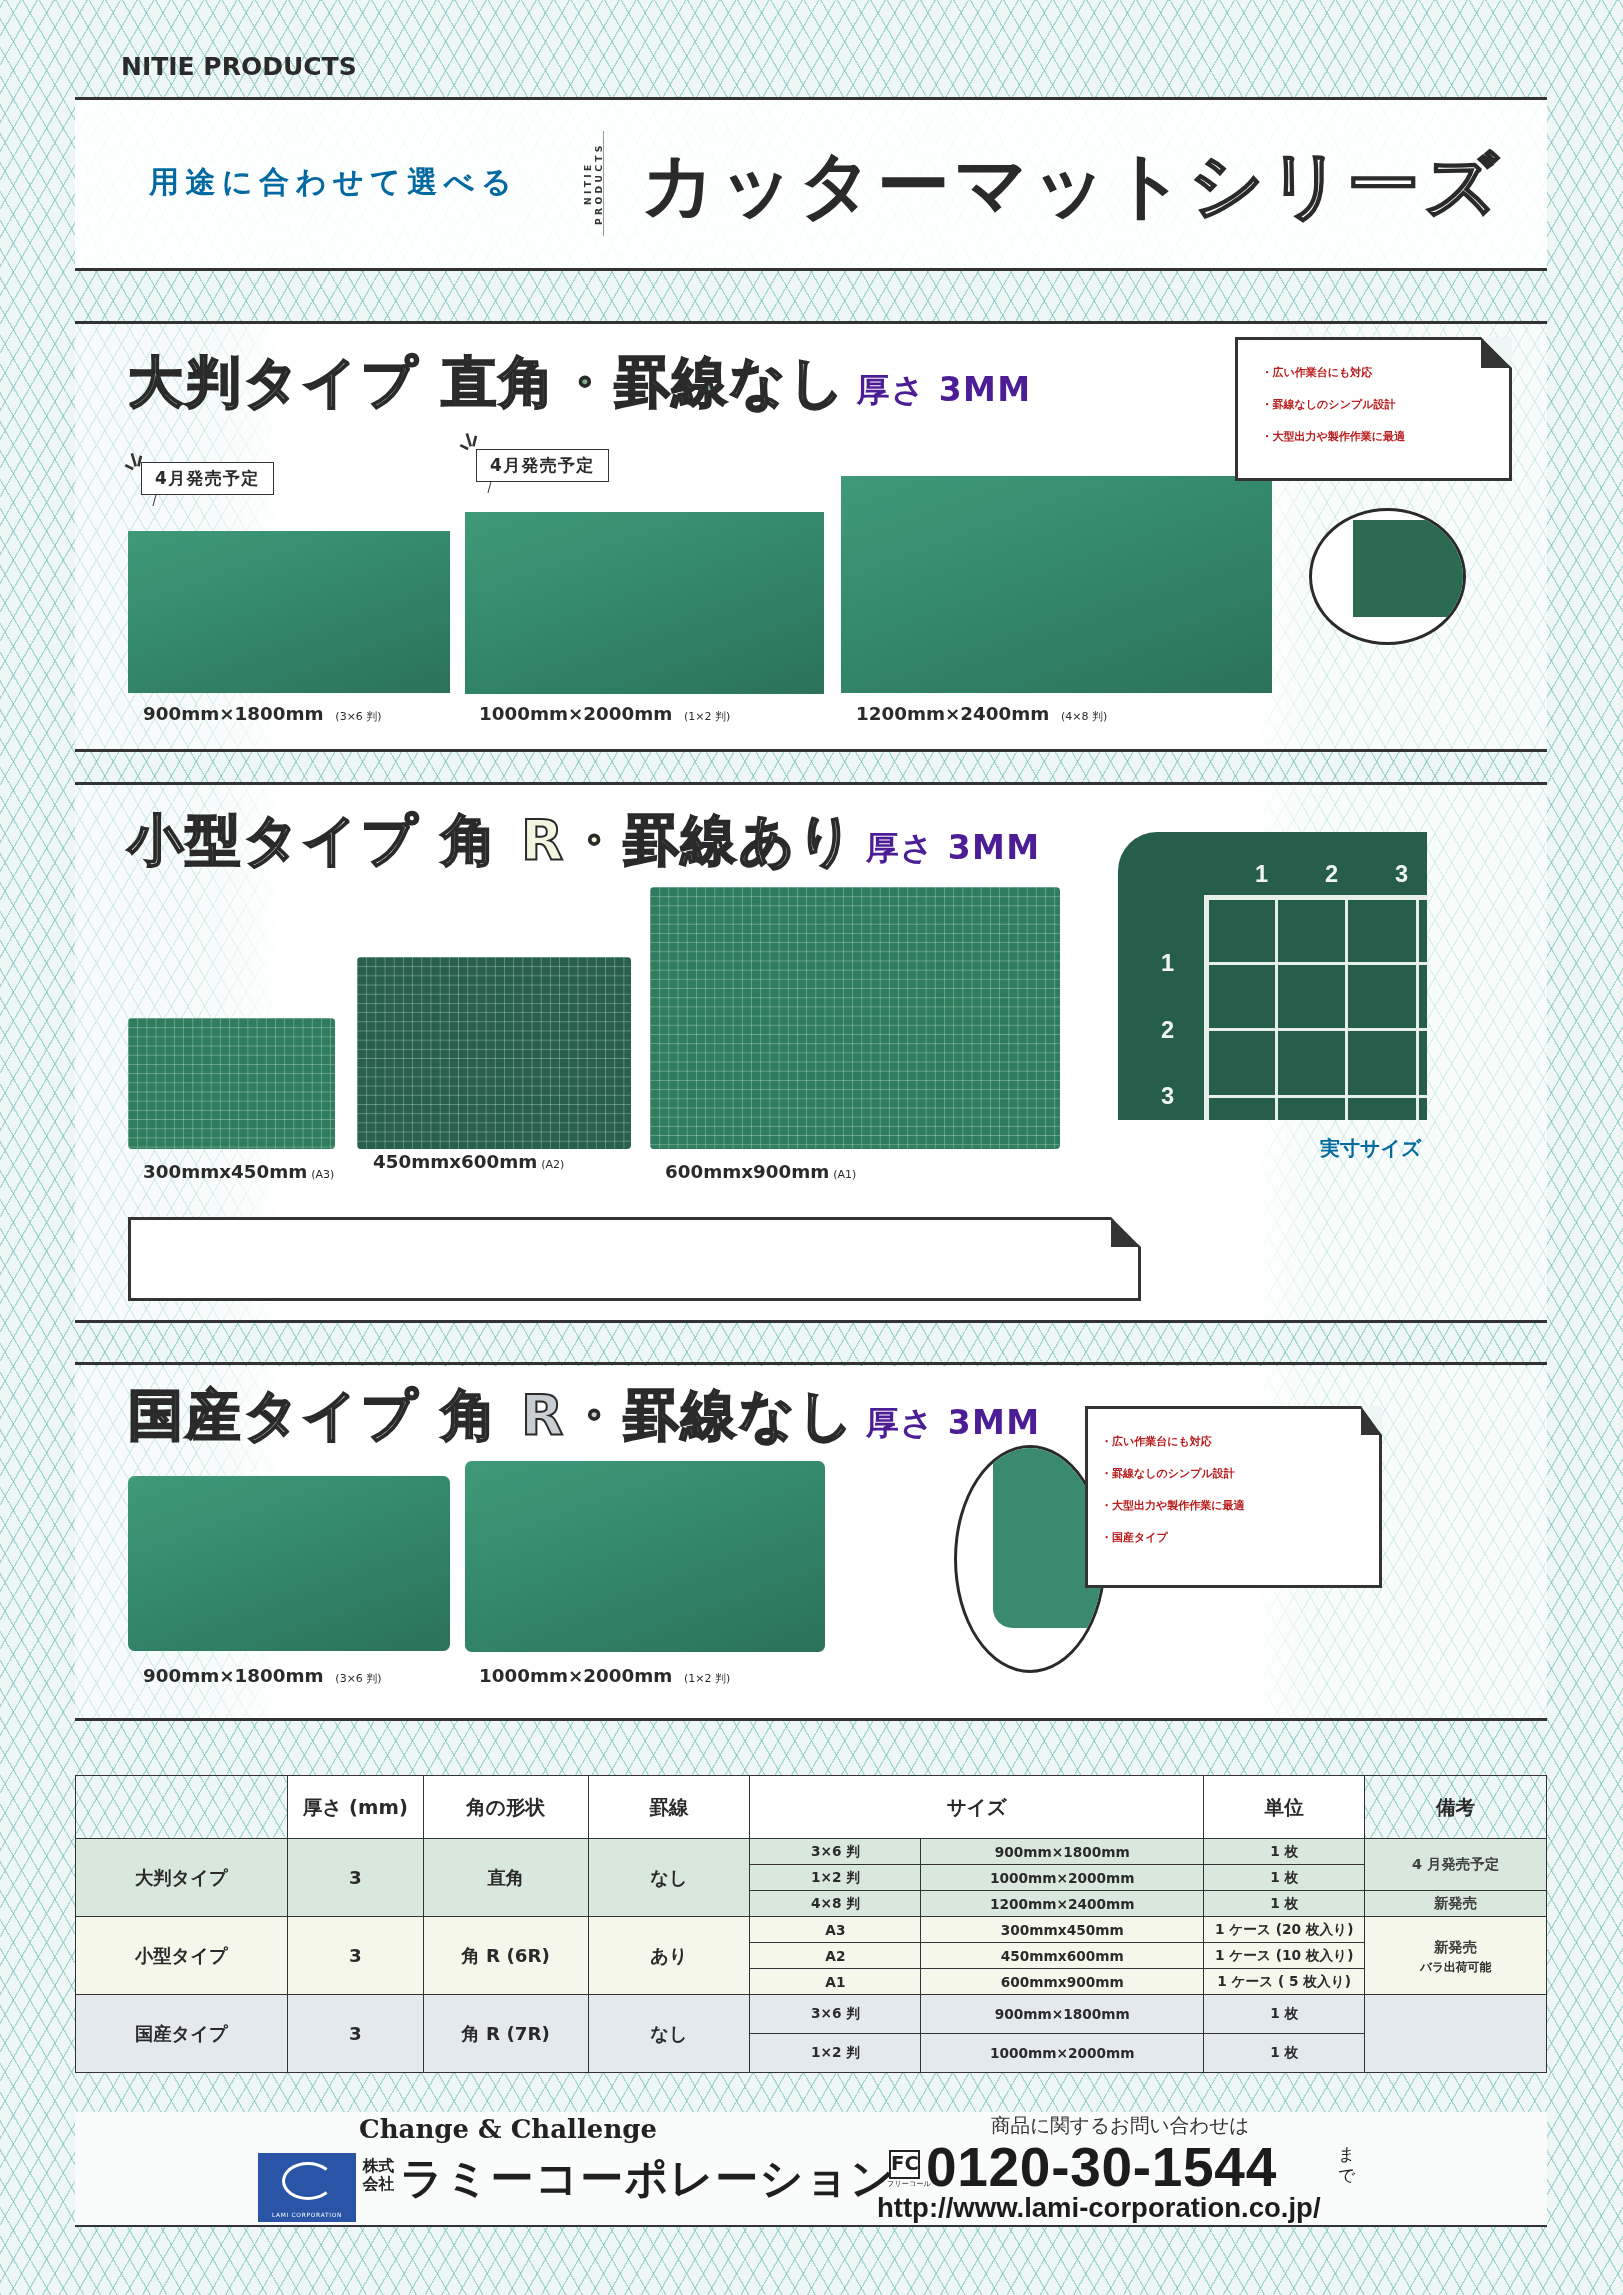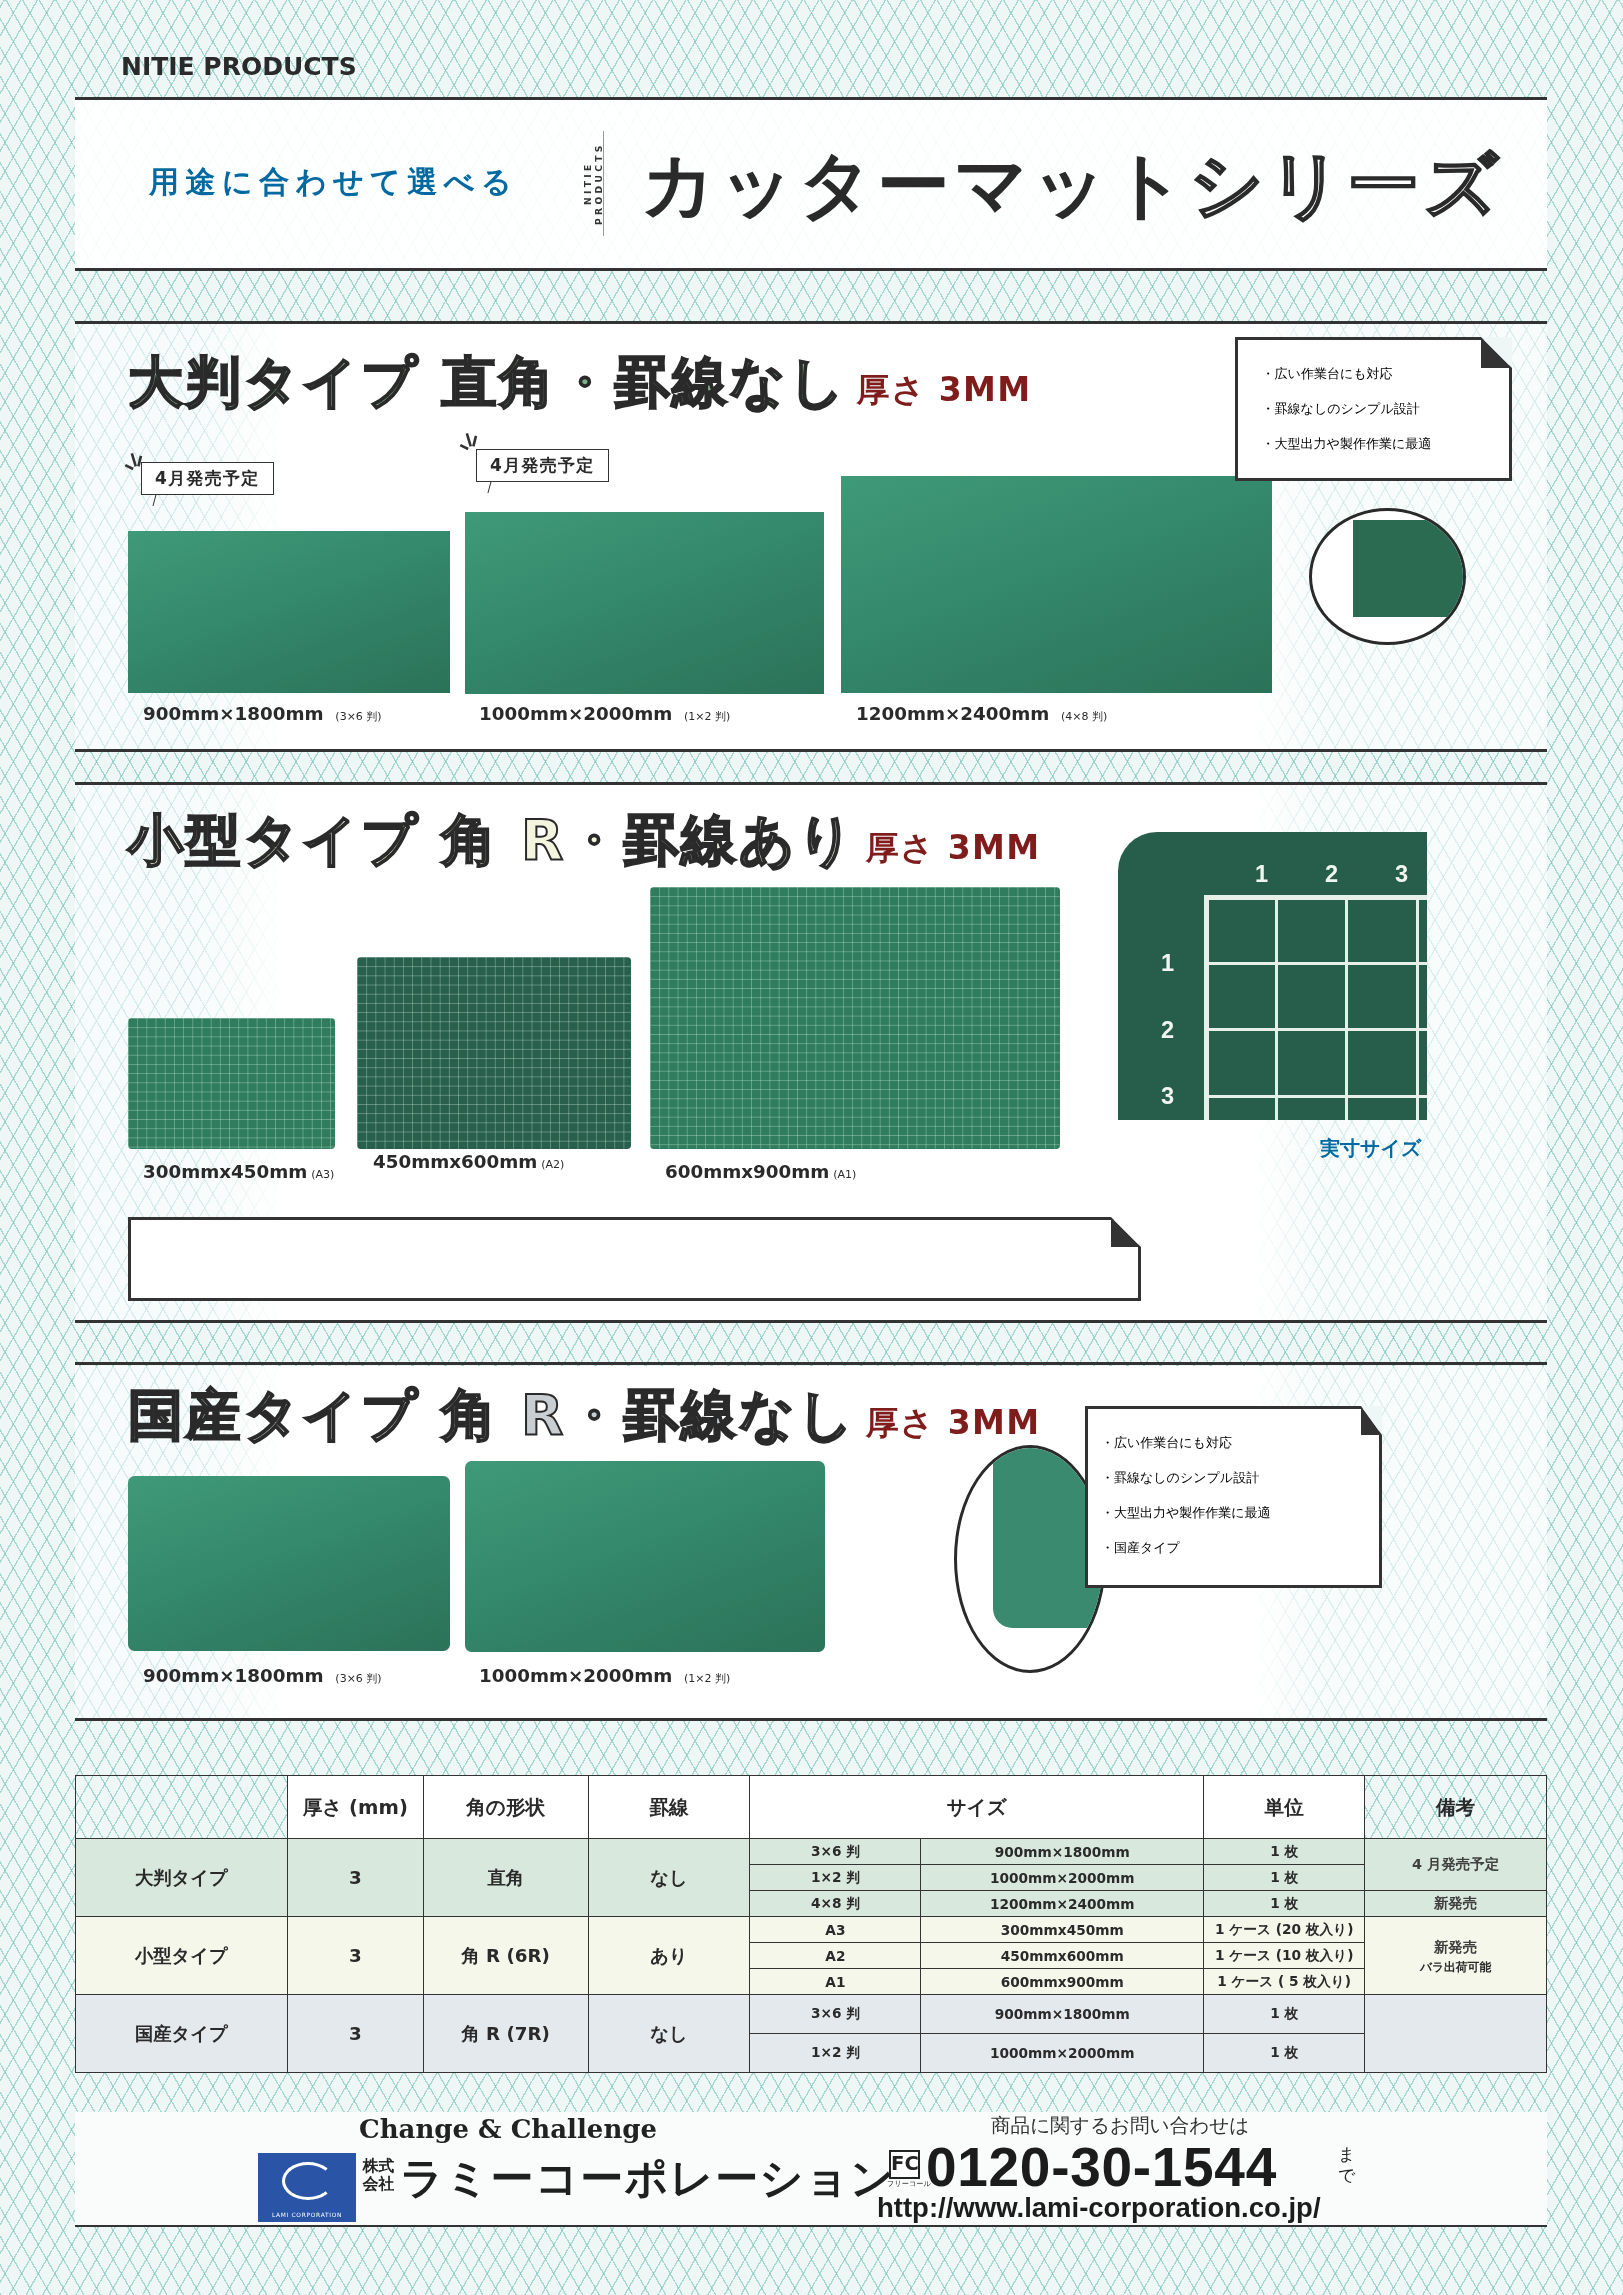--- a/index.html
+++ b/index.html
@@ -25,21 +25,21 @@
   }
   .brand { left: 121px; top: 52px; font-family: "DejaVu Sans", sans-serif; font-weight: 900; font-size: 25px; letter-spacing: 0; color: #2a2a2a; }
 
   .hero-sub { left: 149px; top: 162px; font-size: 30px; font-weight: bold; letter-spacing: 6.5px; color: #0369a1; }
   .hero-vert { left: 582px; top: 131px; width: 19.6px; height: 105px; writing-mode: vertical-rl; transform: rotate(180deg); font-size: 9.2px; font-weight: bold; letter-spacing: 3.3px; color: #333; text-align: center; }
   .hero-divider { left: 603px; top: 131px; width: 1.3px; height: 105px; background: #999; }
   .hero-title { left: 641px; top: 137px; font-size: 73px; font-weight: bold; letter-spacing: 3.9px; color: #2a2a2a; }
   .hero-title .outline { color: #fff; -webkit-text-stroke: 2px #2a2a2a; }
 
   .sec-title { font-size: 55px; font-weight: bold; letter-spacing: 2.6px; -webkit-text-stroke: 2px #2a2a2a; }
-  .sec-title .thick { font-size: 33px; color: #7f1d1d; -webkit-text-stroke: 0; letter-spacing: 1.3px; margin-left: 9.2px; }
+  .sec-title .thick { font-size: 33px; color: #4c1d95; -webkit-text-stroke: 0; letter-spacing: 1.3px; margin-left: 9.2px; }
   .t-green { color: #7fb08d; }
   .t-cream { color: #f3f5df; }
   .t-grey { color: #c9ced3; }
 
   .mat { position: absolute; background: linear-gradient(135deg, #3a9474 0%, #2e7f60 55%, #2a6f55 100%); }
   .mat.flat { background: linear-gradient(160deg, #3f9a79 0%, #33866a 50%, #2b7259 100%); }
   .mat.round { border-radius: 6.5px; }
   .mat.grid {
     background-color: #2f7c5e;
     background-image:
@@ -50,21 +50,21 @@
   }
   .mat.grid.dark { background-color: #285f4d; }
 
   .cap { position: absolute; font-size: 18.3px; color: #2a2a2a; font-weight: bold; white-space: nowrap; }
   .cap small { font-size: 11px; margin-left: 11.8px; font-weight: normal; }
 
   .tag { position: absolute; border: 1.3px solid #333; background: #fff; font-size: 17px; font-weight: 900; color: #2a2a2a; padding: 3.9px 13px; letter-spacing: 1.3px; }
   .tag::after { content: ""; position: absolute; left: 11.8px; bottom: -11.8px; width: 0; height: 0; border-left: 1.3px solid #333; height: 10.5px; transform: skewX(-15deg); }
 
   .note { position: absolute; background: #fff; border: 3.3px solid #333; }
-  .note ul { list-style: none; font-size: 13px; font-weight: normal; color: #000000; }
+  .note ul { list-style: none; font-size: 11px; font-weight: bold; color: #b91c1c; }
   .note li { margin-bottom: 17px; }
 
   .circle { position: absolute; border: 3.3px solid #2a2a2a; border-radius: 50%; overflow: hidden; background: #fff; }
 
   .closeup { position: absolute; background: #275e4b; border-radius: 39px 0 0 0; overflow: hidden; }
   .closeup .gridline-v { position: absolute; width: 3.3px; background: #e7efe9; }
   .closeup .gridline-h { position: absolute; height: 3.3px; background: #e7efe9; }
   .closeup .num { position: absolute; color: #f1f5f2; font-size: 23.6px; font-weight: bold; font-family: "Liberation Sans", sans-serif; }
 
   table.spec { position: absolute; left: 75px; top: 1775px; width: 1472px; border-collapse: collapse; font-size: 18.3px; font-weight: bold; color: #2a2a2a; }

